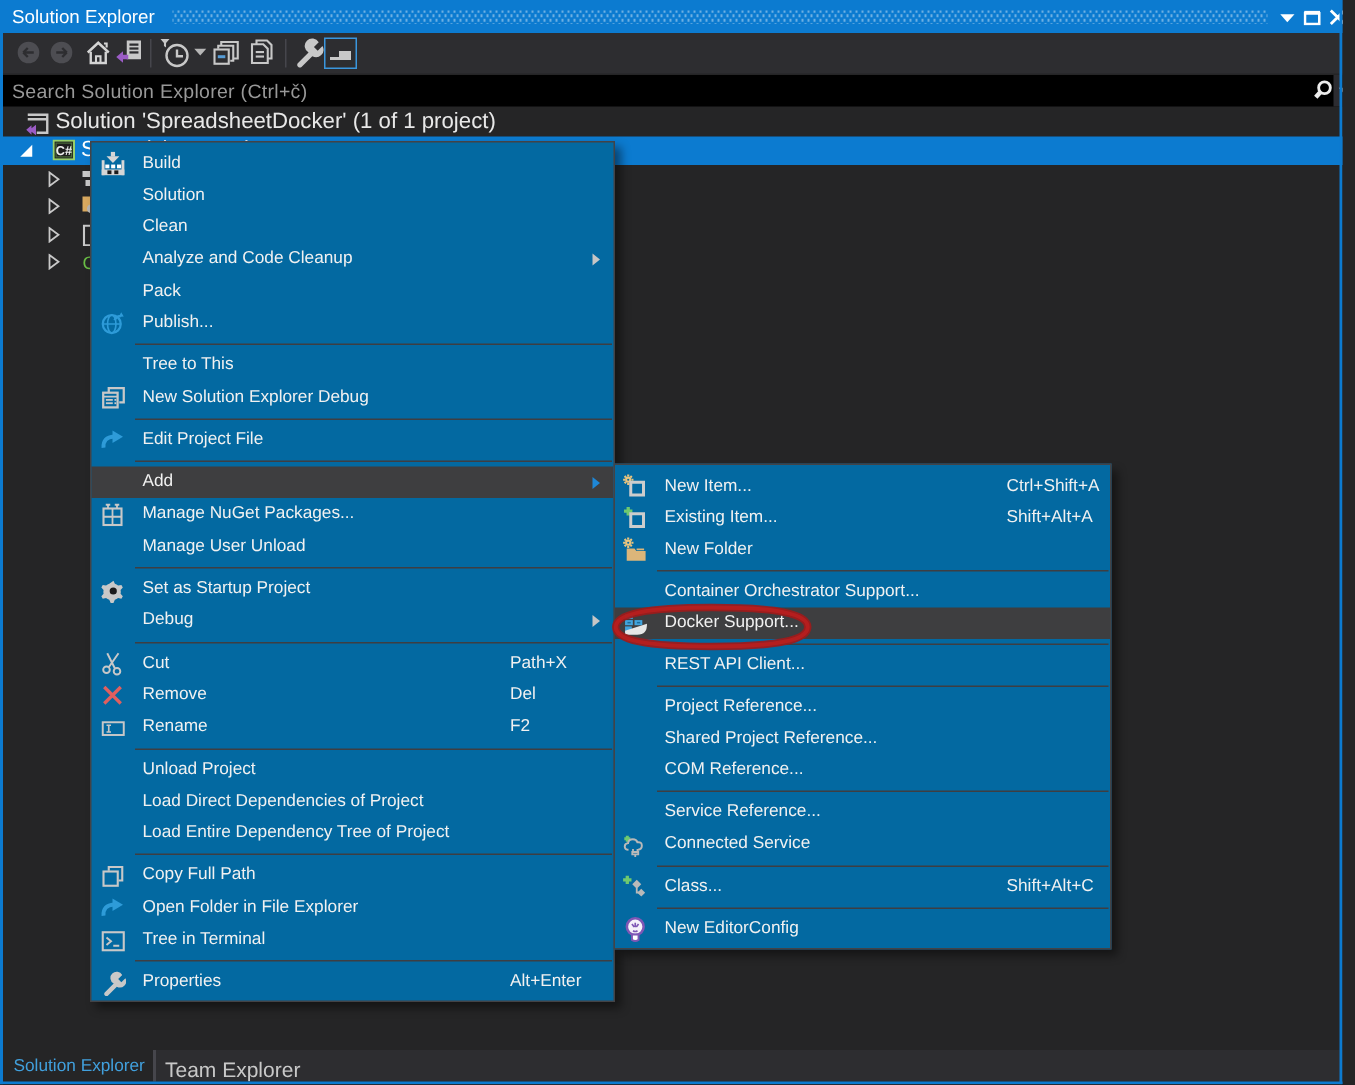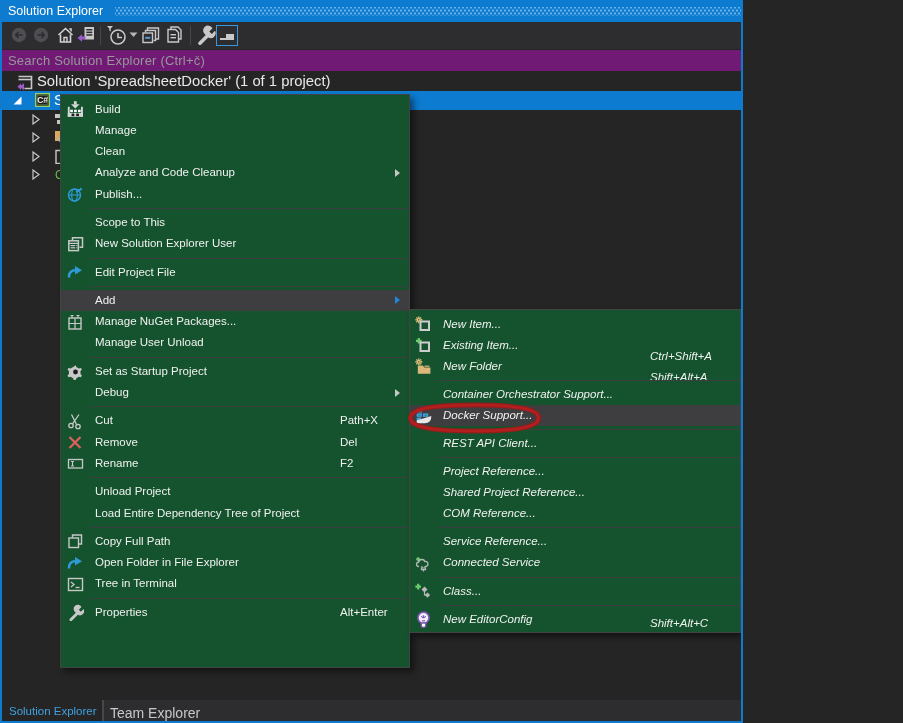--- a/index.html
+++ b/index.html
@@ -1,56 +1,56 @@
 <!DOCTYPE html>
 <html><head>
 <meta charset="utf-8">
 <style>
   html,body{margin:0;padding:0;background:#252526;}
   *{box-sizing:border-box;}
   body{font-family:"Liberation Sans",sans-serif;-webkit-font-smoothing:antialiased;}
-  #win{position:relative;width:743px;height:723px;background:#252526;overflow:hidden;}
+  #win{position:relative;width:895px;height:723px;background:#252526;overflow:hidden;}
   .abs{position:absolute;}
   
   #bl{left:0;top:0;width:2px;height:723px;background:#0c7bd0;}
   #br{right:0;top:0;width:2px;height:723px;background:#0c7bd0;}
   #bb{left:0;bottom:0;width:903px;height:2px;background:#0c7bd0;}
   
   #title{left:0;top:0;width:903px;height:22px;background:#0c7bd0;color:#ffffff;}
   #title .txt{position:absolute;left:8px;top:3.5px;font-size:12.5px;}
   #dots{position:absolute;left:115px;top:7px;width:730px;height:9px;
     background-image:radial-gradient(circle, rgba(255,255,255,.4) 0.8px, transparent 1px),
                      radial-gradient(circle, rgba(255,255,255,.4) 0.8px, transparent 1px);
     background-size:4px 6px;background-position:0 0.5px,2px 3.5px;}
   
   #toolbar{left:2px;top:22px;width:899px;height:27px;background:#2d2d30;}
   .tsep{position:absolute;top:4px;width:1px;height:19px;background:#46464c;}
   
-  #search{left:2px;top:50px;width:899px;height:21px;background:#701a75;color:#989898;font-size:13px;letter-spacing:0.2px;}
+  #search{left:2px;top:50px;width:899px;height:21px;background:#000000;color:#989898;font-size:13px;letter-spacing:0.2px;}
   #search .ph{position:absolute;left:6px;top:3px;}
   
   .row{position:absolute;left:2px;width:899px;height:18px;color:#dcdcdc;font-size:14.8px;}
   #selrow{position:absolute;left:2px;top:91px;width:899px;height:19px;background:#0c7bd0;}
   
   #tabs{left:2px;top:700px;width:899px;height:21px;background:#2d2d30;font-size:11.5px;}
   #tab1{position:absolute;left:0;top:0;width:100px;height:21px;background:#252526;color:#41a0dd;}
   #tab1 span{position:absolute;left:7px;top:5px;}
   #tabdiv{position:absolute;left:100px;top:0;width:2px;height:21px;background:#46464c;}
   #tab2{position:absolute;left:108px;top:5px;color:#c8c8c8;}
   
-  .menu{position:absolute;background:#14532d;border:1px solid #434346;box-shadow:4px 4px 6px rgba(0,0,0,.45);}
+  .menu{position:absolute;background:#0369a1;border:1px solid #434346;box-shadow:4px 4px 6px rgba(0,0,0,.45);}
   #mainmenu{left:60px;top:94px;width:350px;height:574px;padding-top:3.5px;}
-  #submenu{left:409px;top:308.5px;width:332px;height:324px;padding-top:4px;font-style:italic;}
+  #submenu{left:409px;top:308.5px;width:332px;height:324px;padding-top:4px;}
   .mi{position:relative;height:21.3px;line-height:21.3px;color:#f1f1f1;font-size:11.5px;white-space:nowrap;}
   #submenu .mi{height:21.1px;line-height:21.1px;}
   .mi.hl{background:#3e3e40;}
   .mi .lbl{position:absolute;left:34px;top:0;}
   .mi .sc{position:absolute;left:279px;top:0;}
   #submenu .mi .lbl{left:33px;}
-  #submenu .mi .sc{left:240px;margin-top:32px;}
+  #submenu .mi .sc{left:261px;}
   .mi .ic{position:absolute;left:6px;top:2.5px;width:17px;height:17px;}
   #submenu .mi .ic{left:5px;}
   .mi .arrow{position:absolute;left:333.5px;top:6.5px;width:0;height:0;
      border-top:4.5px solid transparent;border-bottom:4.5px solid transparent;border-left:5px solid #c6c6c6;}
   .mi.hl .arrow{border-left-color:#1e87d7;}
   .msep{height:7px;position:relative;}
   .msep::after{content:"";position:absolute;left:29px;right:1px;top:3px;height:1px;background:#3e3e42;}
   #submenu .msep::after{left:28px;}
   svg{display:block;}
 </style>
@@ -221,54 +221,57 @@
           <rect x="0.8" y="12" width="15.1" height="3.8" fill="#d6d6d6"></rect>
           <rect x="3.2" y="8.7" width="2.7" height="2.5" fill="#ffffff"></rect>
           <rect x="7.1" y="8.7" width="2.7" height="2.5" fill="#ffffff"></rect>
           <rect x="11" y="8.7" width="2.7" height="2.5" fill="#ffffff"></rect>
           <rect x="4.6" y="12.6" width="2.7" height="2.5" fill="#1b1b1c"></rect>
           <rect x="9.2" y="12.6" width="2.7" height="2.5" fill="#1b1b1c"></rect>
         </svg>
         <span class="lbl">Build</span>
       </div>
     <div class="mi">
-        <span class="lbl">Manage</span>
+        <span class="lbl">Solution</span>
       </div>
     <div class="mi">
         <span class="lbl">Clean</span>
       </div>
     <div class="mi">
         <span class="lbl">Analyze and Code Cleanup</span>
         <span class="arrow"></span>
+      </div>
+    <div class="mi">
+        <span class="lbl">Pack</span>
       </div>
     <div class="mi">
         <svg class="ic" viewBox="0 0 17 17">
           <circle cx="7.5" cy="9" r="6" fill="none" stroke="#2e9bd8" stroke-width="1.5"></circle>
           <ellipse cx="7.5" cy="9" rx="2.8" ry="6" fill="none" stroke="#2e9bd8" stroke-width="1.1"></ellipse>
           <path d="M1.5 9 h12" stroke="#2e9bd8" stroke-width="1.1"></path>
           <path d="M9.5 6.5 q0.5 -2.5 4 -2.8" fill="none" stroke="#2e9bd8" stroke-width="1.7"></path>
           <path d="M13.8 1.2 l1.7 2.8 l-3.3 0.4 Z" fill="#2e9bd8"></path>
         </svg>
         <span class="lbl">Publish...</span>
       </div>
     <div class="msep"></div>
     <div class="mi">
-        <span class="lbl">Scope to This</span>
+        <span class="lbl">Tree to This</span>
       </div>
     <div class="mi">
         <svg class="ic" viewBox="0 0 17 17">
           <path d="M5.5 4.5 v-2.7 h10 v9.5 h-3" fill="none" stroke="#c8c8c8" stroke-width="1.5"></path>
           <rect x="1.8" y="4.8" width="9.6" height="9.8" fill="none" stroke="#c8c8c8" stroke-width="1.5"></rect>
           <path d="M1.8 7.4 h9.6" stroke="#c8c8c8" stroke-width="1.2"></path>
           <rect x="3.6" y="9" width="4.6" height="1.2" fill="#c8c8c8"></rect>
           <rect x="3.6" y="11.2" width="4.6" height="1.2" fill="#c8c8c8"></rect>
           <rect x="9.3" y="9" width="1.2" height="1.2" fill="#c8c8c8"></rect>
           <rect x="9.3" y="11.2" width="1.2" height="1.2" fill="#c8c8c8"></rect>
         </svg>
-        <span class="lbl">New Solution Explorer User</span>
+        <span class="lbl">New Solution Explorer Debug</span>
       </div>
     <div class="msep"></div>
     <div class="mi">
         <svg class="ic" viewBox="0 0 17 17">
           <path d="M2 13.5 q-0.5 -7 7 -7.5" fill="none" stroke="#2e9bd8" stroke-width="2.6"></path>
           <path d="M8 2 l7 4.2 l-7 4.2 Z" fill="#2e9bd8"></path>
         </svg>
         <span class="lbl">Edit Project File</span>
       </div>
     <div class="msep"></div>
@@ -320,20 +323,23 @@
         <svg class="ic" viewBox="0 0 17 17">
           <rect x="1.5" y="4.5" width="14" height="8.5" fill="none" stroke="#c8c8c8" stroke-width="1.3"></rect>
           <path d="M4 6.5 h3 M5.5 6.5 v4.5 M4 11 h3" stroke="#c8c8c8" stroke-width="1.1"></path>
         </svg>
         <span class="lbl">Rename</span>
         <span class="sc">F2</span>
       </div>
     <div class="msep"></div>
     <div class="mi">
         <span class="lbl">Unload Project</span>
+      </div>
+    <div class="mi">
+        <span class="lbl">Load Direct Dependencies of Project</span>
       </div>
     <div class="mi">
         <span class="lbl">Load Entire Dependency Tree of Project</span>
       </div>
     <div class="msep"></div>
     <div class="mi">
         <svg class="ic" viewBox="0 0 17 17">
           <path d="M5.5 4.5 v-2.5 h9 v9 h-2.5" fill="none" stroke="#c8c8c8" stroke-width="1.4"></path>
           <rect x="2" y="5" width="9.5" height="9.5" fill="none" stroke="#c8c8c8" stroke-width="1.4"></rect>
         </svg>

